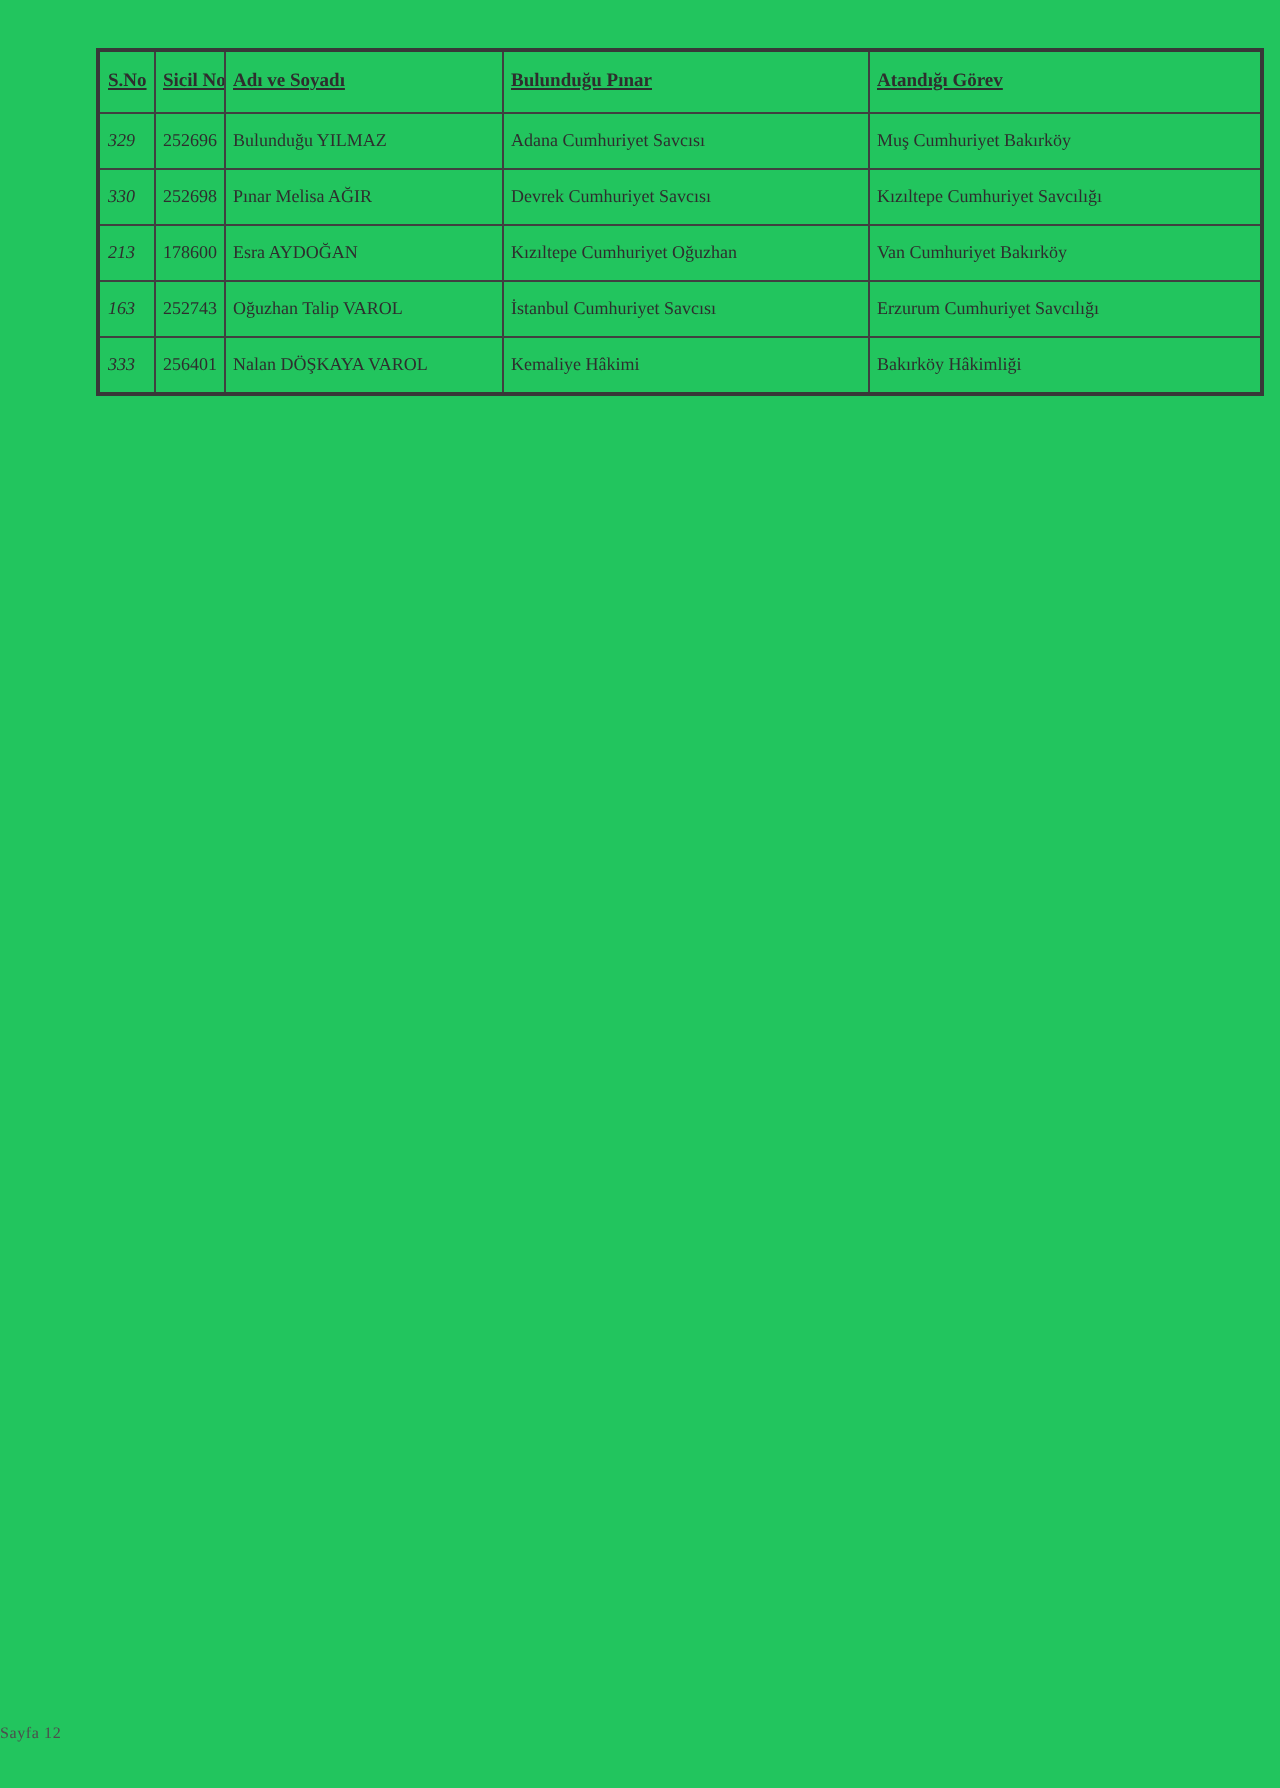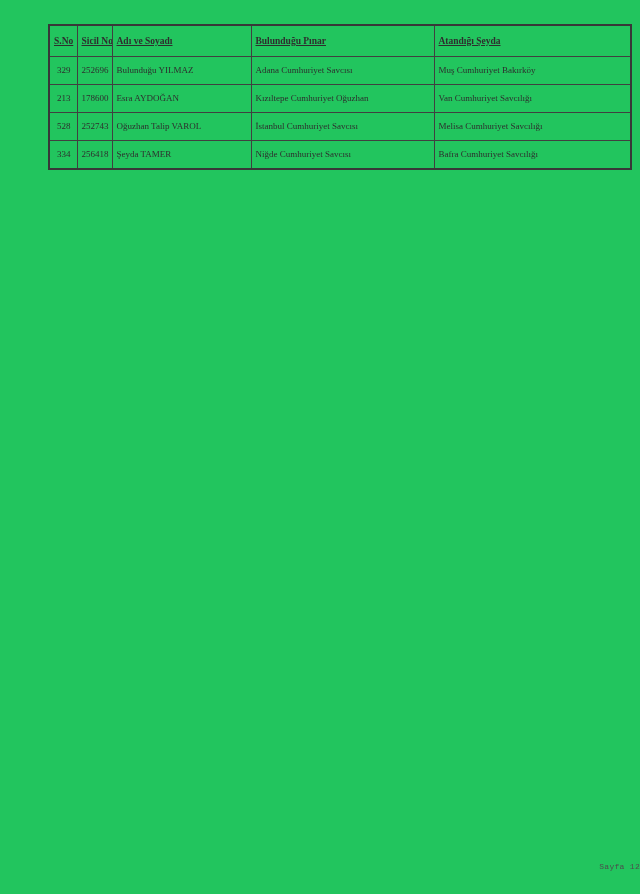--- a/index.html
+++ b/index.html
@@ -40,30 +40,30 @@
     height: 26px;
     font-size: 9.5px;
     font-weight: bold;
     text-decoration: underline;
     text-align: left;
   }
   table.assignment-table td {
     height: 23px;
   }
   td.num {
-    text-align: center;
     padding-right: 5px;
+    font-style: italic;
   }
   .footer {
     position: absolute;
     left: 0;
     top: 862px;
     width: 100%;
-    text-align: right;
-    font-family: Liberation Mono, monospace;
+    text-align: left;
+    font-family: Liberation Serif, serif;
     font-size: 8px;
     color: #4d4d4d;
     letter-spacing: 0.3px;
   }
 </style>
 </head>
 <body>
 
 <div class="page">
 
@@ -74,50 +74,57 @@
       <col style="width:139px">
       <col style="width:183px">
       <col style="width:197px">
     </colgroup>
     <thead>
       <tr>
         <th>S.No</th>
         <th>Sicil No</th>
         <th>Adı ve Soyadı</th>
         <th>Bulunduğu Pınar</th>
-        <th>Atandığı Şeyda</th>
+        <th>Atandığı Görev</th>
       </tr>
     </thead>
     <tbody>
       <tr>
         <td class="num">329</td>
         <td>252696</td>
         <td>Bulunduğu YILMAZ</td>
         <td>Adana Cumhuriyet Savcısı</td>
         <td>Muş Cumhuriyet Bakırköy</td>
       </tr>
       <tr>
+        <td class="num">330</td>
+        <td>252698</td>
+        <td>Pınar Melisa AĞIR</td>
+        <td>Devrek Cumhuriyet Savcısı</td>
+        <td>Kızıltepe Cumhuriyet Savcılığı</td>
+      </tr>
+      <tr>
         <td class="num">213</td>
         <td>178600</td>
         <td>Esra AYDOĞAN</td>
         <td>Kızıltepe Cumhuriyet Oğuzhan</td>
-        <td>Van Cumhuriyet Savcılığı</td>
+        <td>Van Cumhuriyet Bakırköy</td>
       </tr>
       <tr>
-        <td class="num">528</td>
+        <td class="num">163</td>
         <td>252743</td>
         <td>Oğuzhan Talip VAROL</td>
         <td>İstanbul Cumhuriyet Savcısı</td>
-        <td>Melisa Cumhuriyet Savcılığı</td>
+        <td>Erzurum Cumhuriyet Savcılığı</td>
       </tr>
       <tr>
-        <td class="num">334</td>
-        <td>256418</td>
-        <td>Şeyda TAMER</td>
-        <td>Niğde Cumhuriyet Savcısı</td>
-        <td>Bafra Cumhuriyet Savcılığı</td>
+        <td class="num">333</td>
+        <td>256401</td>
+        <td>Nalan DÖŞKAYA VAROL</td>
+        <td>Kemaliye Hâkimi</td>
+        <td>Bakırköy Hâkimliği</td>
       </tr>
     </tbody>
   </table>
 
   <div class="footer">Sayfa 12</div>
 
 </div>
 
 </body></html>

